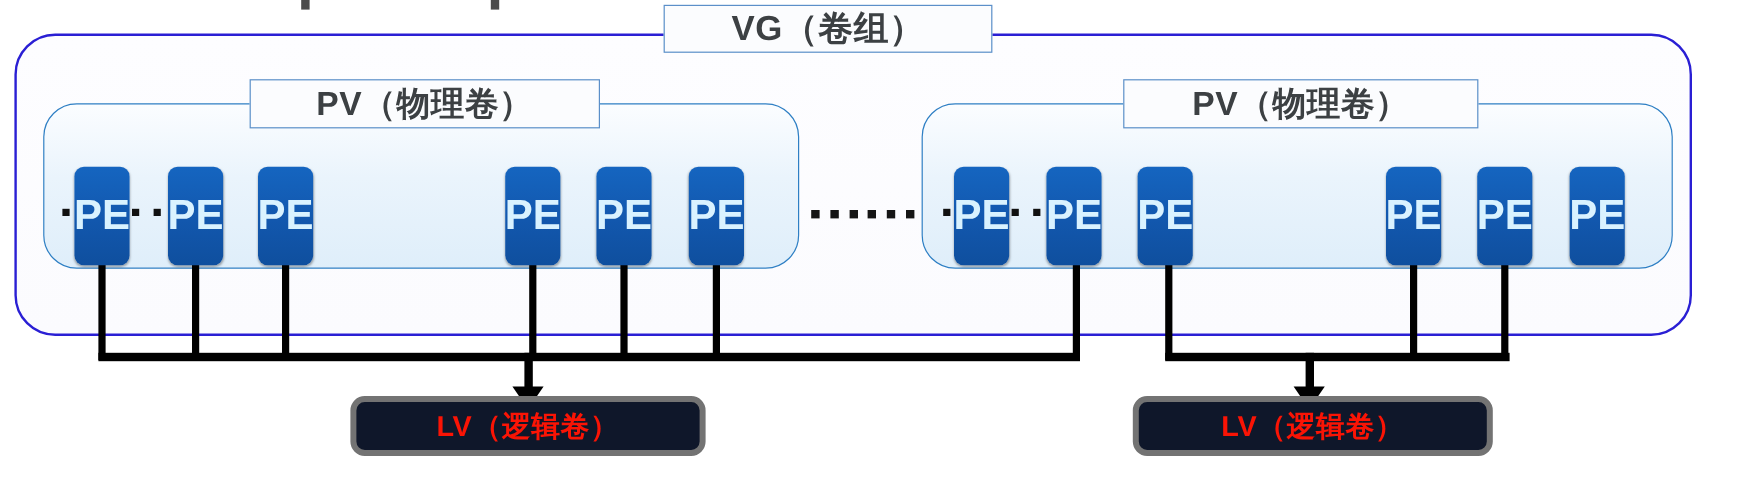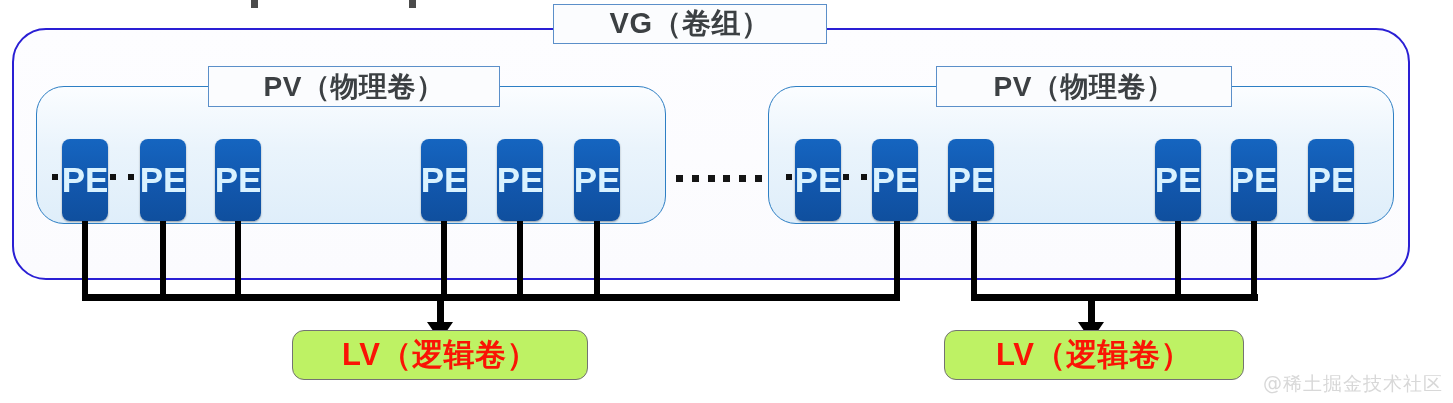--- a/index.html
+++ b/index.html
@@ -117,27 +117,27 @@
     border-left:13px solid transparent;
     border-right:13px solid transparent;
     border-top:19px solid #000;
     z-index:5;
   }
 
   
   .lv-box{
     position:absolute;
     top:330px;height:50px;
-    border:1px solid #737373;
+    border:5px solid #737373;
     border-radius:12px;
-    background:#bef264;
+    background:#0f172a;
     box-sizing:border-box;
     display:flex;align-items:center;justify-content:center;
     color:#fa1405;
-    font-size:31px;
+    font-size:24px;
     font-weight:bold;
     letter-spacing:0.5px;
     white-space:nowrap;
     z-index:6;
   }
   .lv-left{left:292px;width:296px;}
   .lv-right{left:944px;width:300px;}
 
   
   .watermark{
@@ -221,15 +221,14 @@
   <div class="drop" style="left:971px;top:220px;height:80px;"></div>
   <div class="drop" style="left:1175px;top:220px;height:80px;"></div>
   <div class="drop" style="left:1251px;top:220px;height:80px;"></div>
   <div class="bus" style="left:971px;top:294px;width:287px;"></div>
   <div class="arrow-stem" style="left:1088px;top:294px;height:30px;"></div>
   <div class="arrow-head" style="left:1078px;top:322px;"></div>
 
   <div class="lv-box lv-left">LV（逻辑卷）</div>
   <div class="lv-box lv-right">LV（逻辑卷）</div>
 
-  <div class="watermark">@稀土掘金技术社区</div>
 
 </div>
 
 </body></html>

